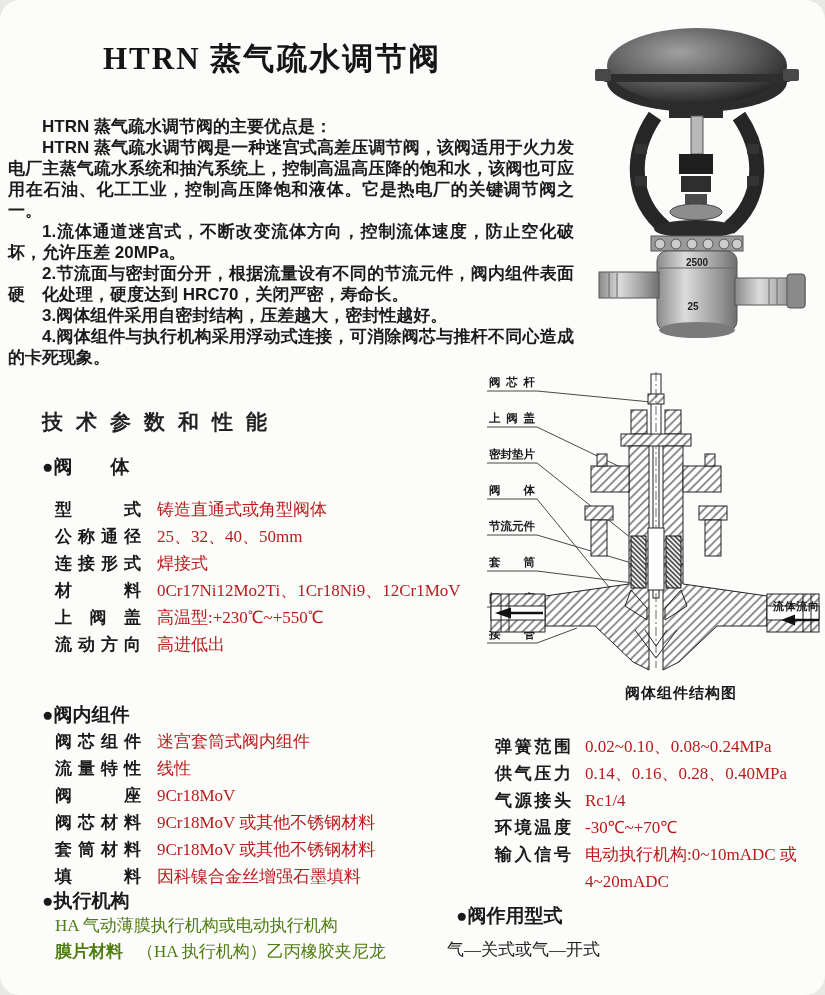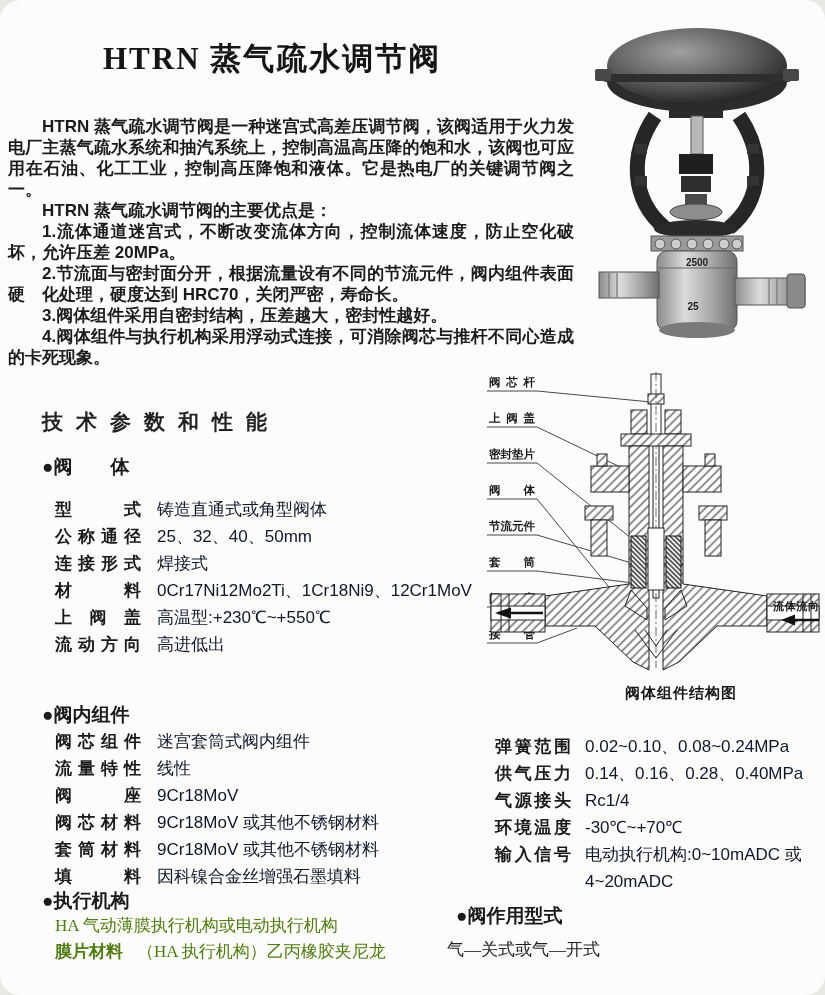--- a/index.html
+++ b/index.html
@@ -25,22 +25,22 @@
     letter-spacing:13px; color:#222; white-space:nowrap;
   }
   .bullet-heading { font-size:19px; font-weight:bold; color:#1a1a1a; white-space:nowrap; }
   .rows { display:block; }
   .prow { display:flex; font-size:17px; line-height:27px; align-items:flex-start; }
   .prow .lbl {
     flex:none; width:86px; margin-right:16px; font-weight:bold;
     text-align:justify; text-align-last:justify; color:#1a1a1a;
   }
   .prow .val {
-    font-family:Liberation Sans, sans-serif;
-    width:330px; color:#0f172a;
+    font-family:Liberation Serif, serif;
+    width:330px; color:#b91c1c;
   }
   .rrow .lbl { width:76px; margin-right:14px; }
   .rrow .val { width:258px; }
   .act-line {
     font-family:"Liberation Serif","DejaVu Serif",serif;
     font-size:17px; color:#4d7c0f; white-space:nowrap;
   }
   .act-line .lbl-inline { font-family:"Liberation Sans",sans-serif; font-weight:bold; margin-right:14px; }
   .action-val {
     font-family:"Liberation Serif","DejaVu Serif",serif;
@@ -54,22 +54,22 @@
   svg text { font-family:"Liberation Sans", sans-serif; }
 </style>
 </head>
 <body>
 
 <div class="page">
 
   <h1 class="abs title">HTRN 蒸气疏水调节阀</h1>
 
   <div class="abs intro">
+    <p class="para">HTRN 蒸气疏水调节阀的主要优点是：</p>
     <p class="para">HTRN 蒸气疏水调节阀是一种迷宫式高差压调节阀，该阀适用于火力发电厂主蒸气疏水系统和抽汽系统上，控制高温高压降的饱和水，该阀也可应用在石油、化工工业，控制高压降饱和液体。它是热电厂的关键调节阀之一。</p>
-    <p class="para">HTRN 蒸气疏水调节阀的主要优点是：</p>
     <p class="para">1.流体通道迷宫式，不断改变流体方向，控制流体速度，防止空化破坏，允许压差 20MPa。</p>
     <p class="para">2.节流面与密封面分开，根据流量设有不同的节流元件，阀内组件表面硬　化处理，硬度达到 HRC70，关闭严密，寿命长。</p>
     <p class="para">3.阀体组件采用自密封结构，压差越大，密封性越好。</p>
     <p class="para">4.阀体组件与执行机构采用浮动式连接，可消除阀芯与推杆不同心造成的卡死现象。</p>
   </div>
 
   <svg class="abs" style="left:593px; top:16px;" width="230" height="330" viewBox="0 0 230 330">
     <defs>
       <radialGradient id="domeG" cx="40%" cy="32%" r="75%">
         <stop offset="0" stop-color="#a0a0a0"></stop>

